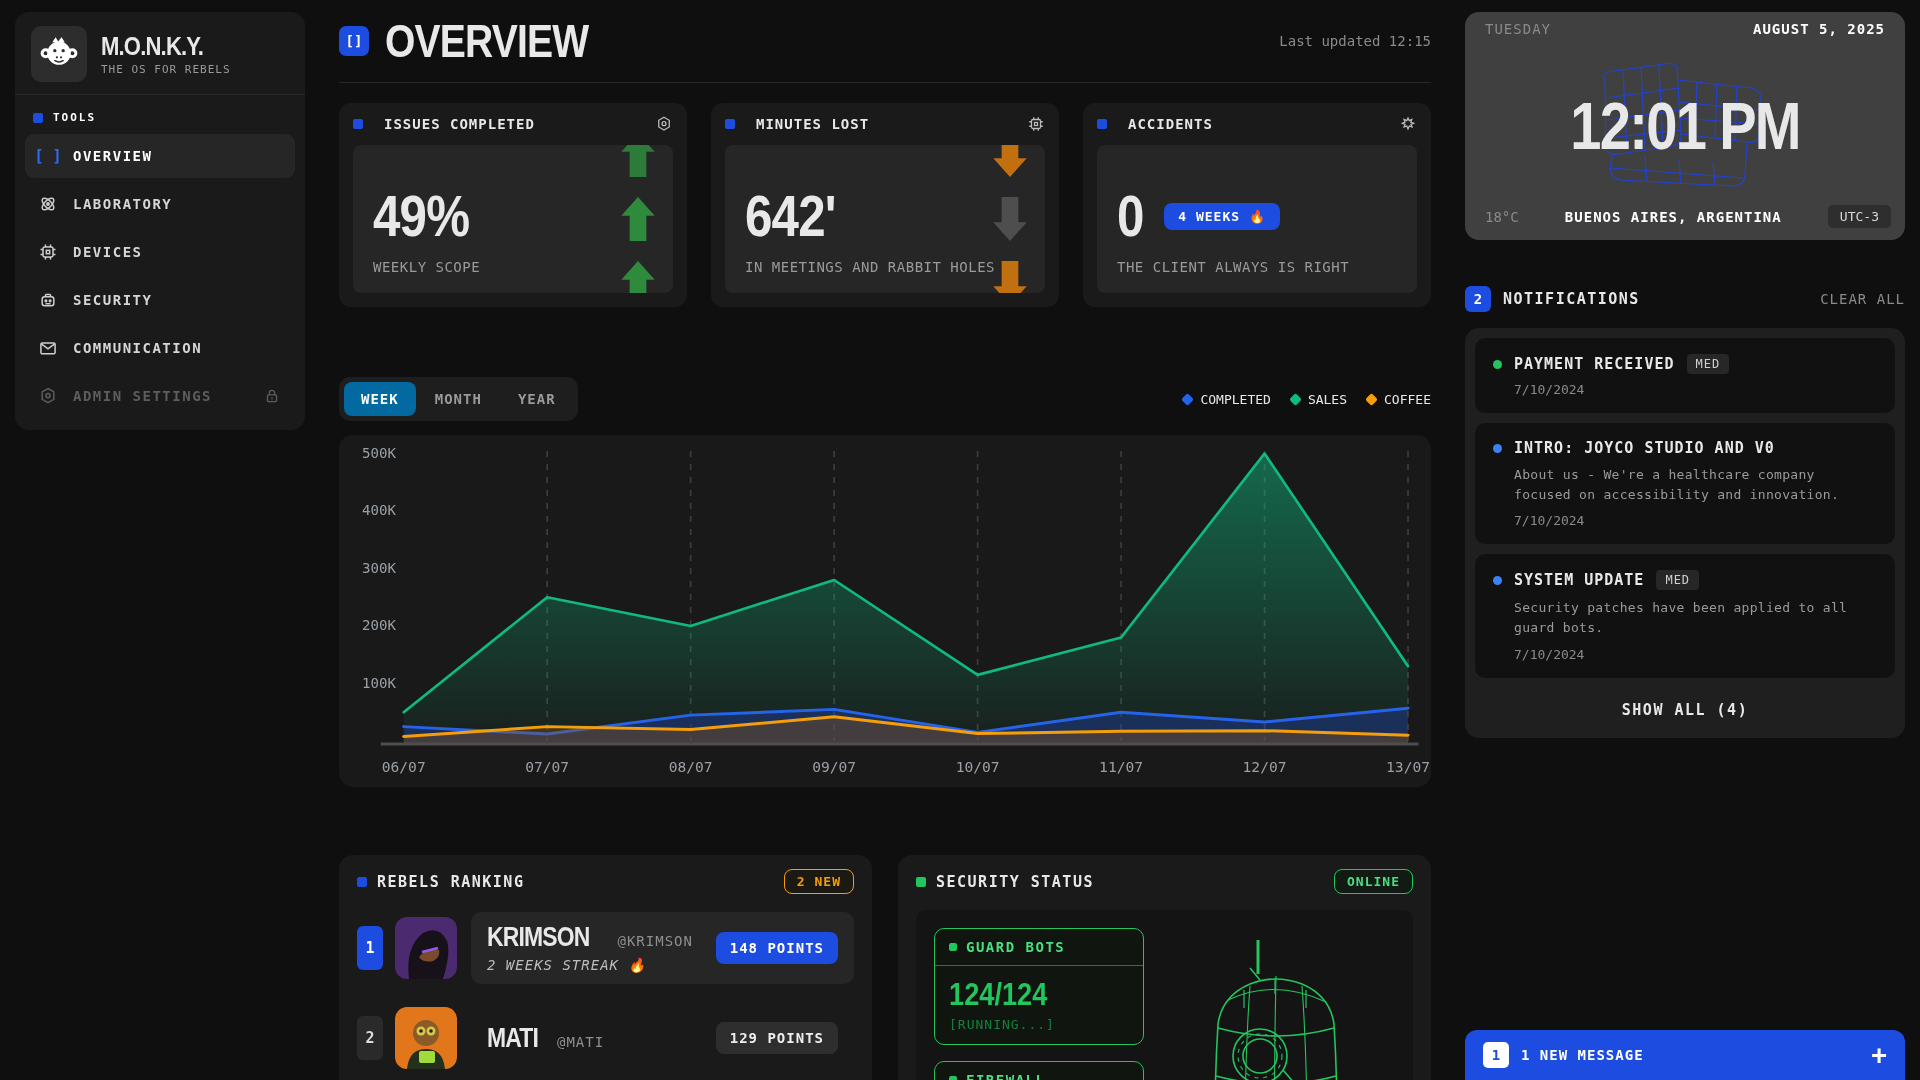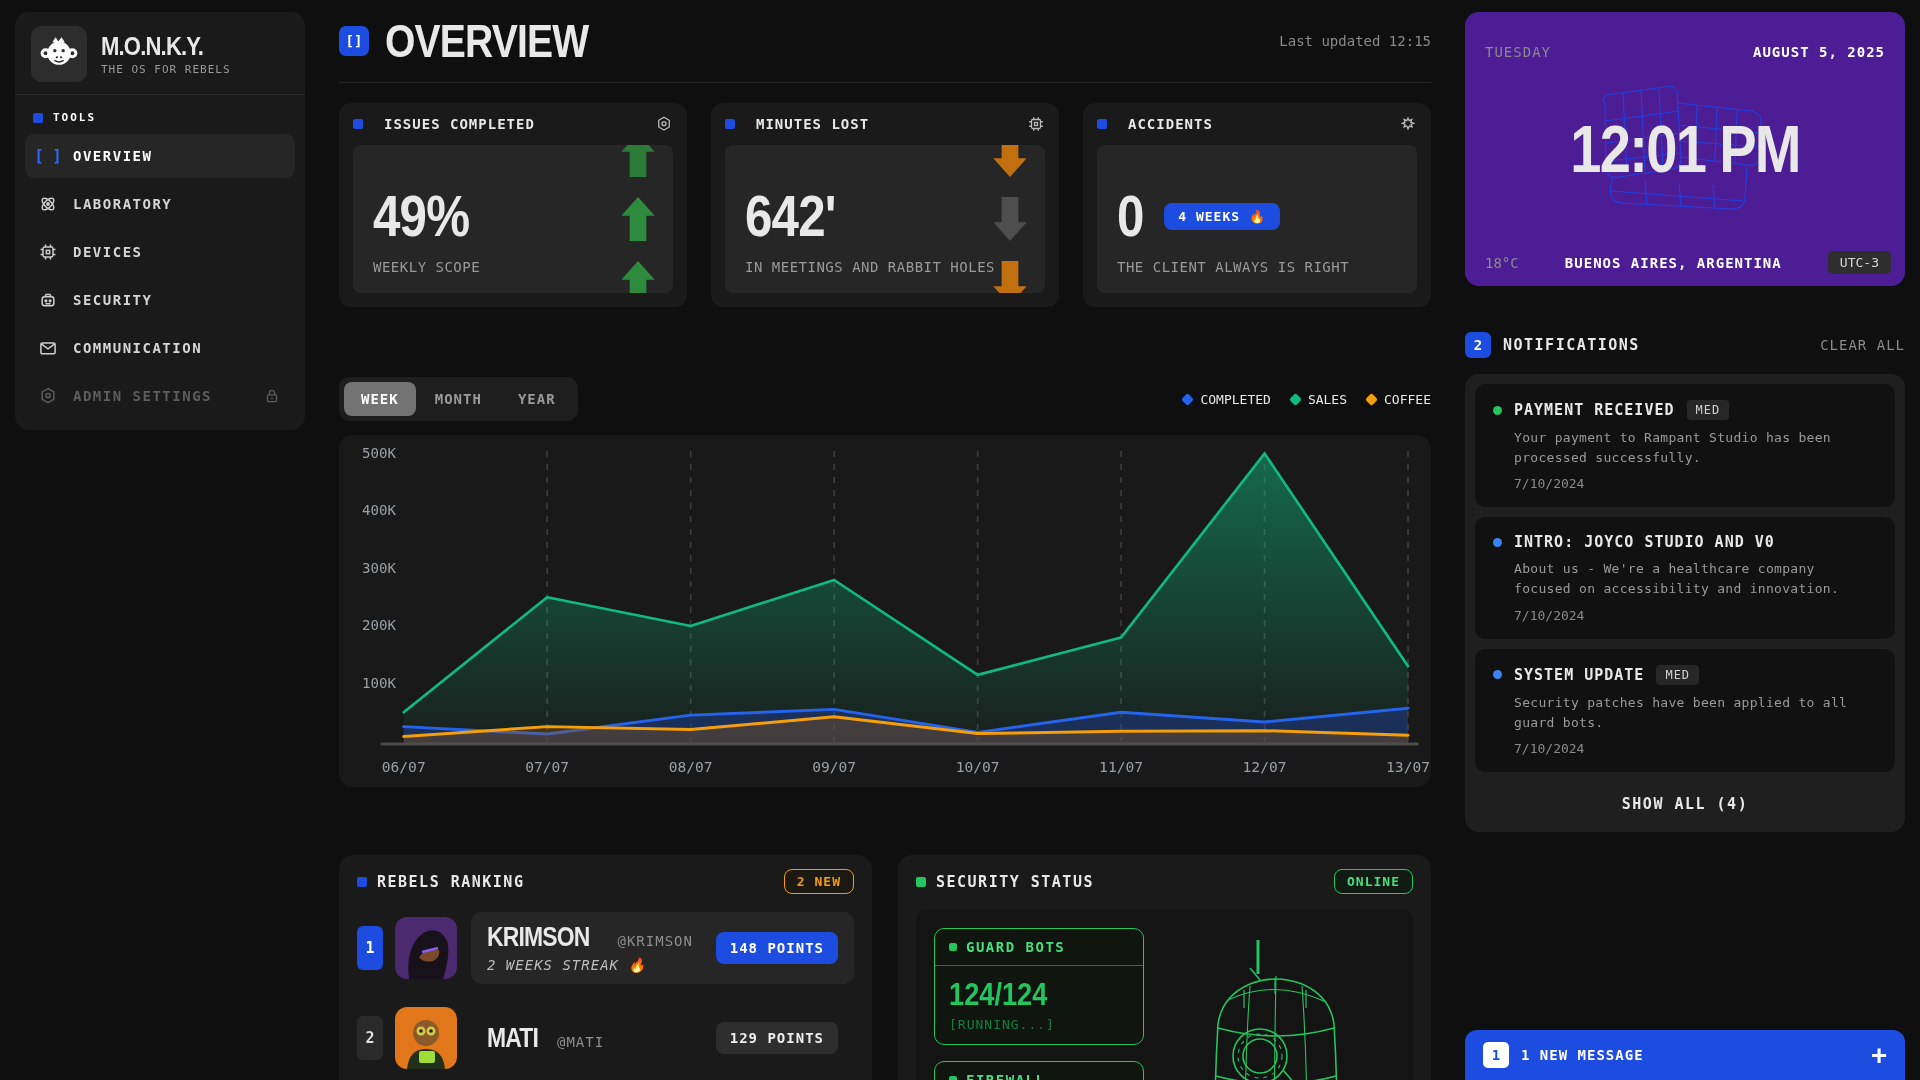--- a/index.html
+++ b/index.html
@@ -49,21 +49,21 @@
   .stat-value { font-size:58px; line-height:1; margin-bottom:14px; }
   .stat-caption { font-size:14px; color:#9a9a9a; letter-spacing:.5px; }
   .trend-col { position:absolute; right:16px; top:-26px; bottom:-26px; display:flex; flex-direction:column; align-items:center; justify-content:center; gap:16px; }
   .value-row { display:flex; align-items:center; gap:16px; margin-bottom:14px; }
   .value-row .stat-value { margin-bottom:0; }
   .streak-badge { background:#1d4ce0; color:#fff; font-size:13px; font-weight:bold; letter-spacing:1px; padding:6px 14px; border-radius:8px; }
 
   .chart-head { display:flex; align-items:center; margin-top:70px; }
   .tabs { display:inline-flex; background:#1e1e1e; border-radius:11px; padding:5px; gap:2px; }
   .tab { font-size:14px; font-weight:bold; letter-spacing:1px; color:#9a9a9a; padding:9px 17px; border-radius:8px; cursor:pointer; }
-  .tab.active { background:#737373; color:#fff; }
+  .tab.active { background:#0369a1; color:#fff; }
   .legend { margin-left:auto; display:flex; align-items:center; gap:20px; }
   .legend-item { display:flex; align-items:center; gap:8px; font-size:13px; color:#e8e8e8; cursor:pointer; }
   .diamond { width:9px; height:9px; transform:rotate(45deg); border-radius:2px; }
   .diamond.blue { background:#2563eb; }
   .diamond.green { background:#10b981; }
   .diamond.orange { background:#f59e0b; }
   .chart-panel { margin-top:14px; background:#191919; border-radius:14px; height:352px; overflow:hidden; }
   .chart-panel svg { display:block; width:100%; height:100%; }
 
   .bottom-row { display:grid; grid-template-columns:1fr 1fr; gap:26px; margin-top:68px; }
@@ -91,21 +91,21 @@
   .sec-box { border:1.5px solid #22c55e; border-radius:10px; overflow:hidden; background:#101510; }
   .sec-box-head { display:flex; align-items:center; gap:9px; color:#4ade80; font-size:14px; font-weight:bold; letter-spacing:1.5px; padding:10px 14px; border-bottom:1.5px solid #1f7a3d; }
   .sec-box-head .sq { width:8px; height:8px; }
   .sec-box-body { padding:10px 14px 12px; }
   .sec-value { font-size:32px; color:#22c55e; letter-spacing:0; }
   .sec-running { font-size:13px; color:#15803d; margin-top:4px; letter-spacing:1px; }
   .sec-art { flex:1; display:flex; justify-content:center; }
 
   
   .right { display:flex; flex-direction:column; position:relative; }
-  .clock-card { background:#4c1d95; border-radius:14px; height:274px; padding:32px 20px; position:relative; overflow:hidden; }
+  .clock-card { background:#404040; border-radius:14px; height:228px; padding:9px 20px; position:relative; overflow:hidden; }
   .clock-top { display:flex; justify-content:space-between; font-size:14px; letter-spacing:1px; }
   .clock-day { color:#8a8a8a; }
   .clock-date { color:#fff; font-weight:bold; }
   .clock-mid { position:absolute; left:0; right:0; top:28px; bottom:34px; display:flex; align-items:center; justify-content:center; }
   .clock-time { position:absolute; left:0; right:0; top:50%; transform:translateY(-50%); text-align:center; }
   .clock-time span { font-size:66px; transform:scaleX(.85); transform-origin:center; letter-spacing:-2px; }
   .clock-bot { position:absolute; left:20px; right:14px; bottom:12px; display:flex; align-items:center; justify-content:space-between; }
   .clock-temp { color:#8a8a8a; font-size:14px; }
   .clock-city { color:#fff; font-weight:bold; font-size:14px; letter-spacing:1px; }
   .clock-tz { background:#2e2e2e; color:#d9d9d9; font-size:13px; padding:4px 12px; border-radius:5px; }
@@ -522,21 +522,20 @@
       <span class="clear-all">CLEAR ALL</span>
     </div>
 
     <div class="notif-panel">
       <div class="notif-card">
         <div class="notif-row">
           <span class="dot green"></span>
           <span class="notif-card-title">PAYMENT RECEIVED</span>
           <span class="med">MED</span>
         </div>
-        <div class="notif-body">Your payment to Rampant Studio has been processed successfully.</div>
         <div class="notif-date">7/10/2024</div>
       </div>
       <div class="notif-card">
         <div class="notif-row">
           <span class="dot blue"></span>
           <span class="notif-card-title">INTRO: JOYCO STUDIO AND V0</span>
 
         </div>
         <div class="notif-body">About us - We're a healthcare company focused on accessibility and innovation.</div>
         <div class="notif-date">7/10/2024</div>

